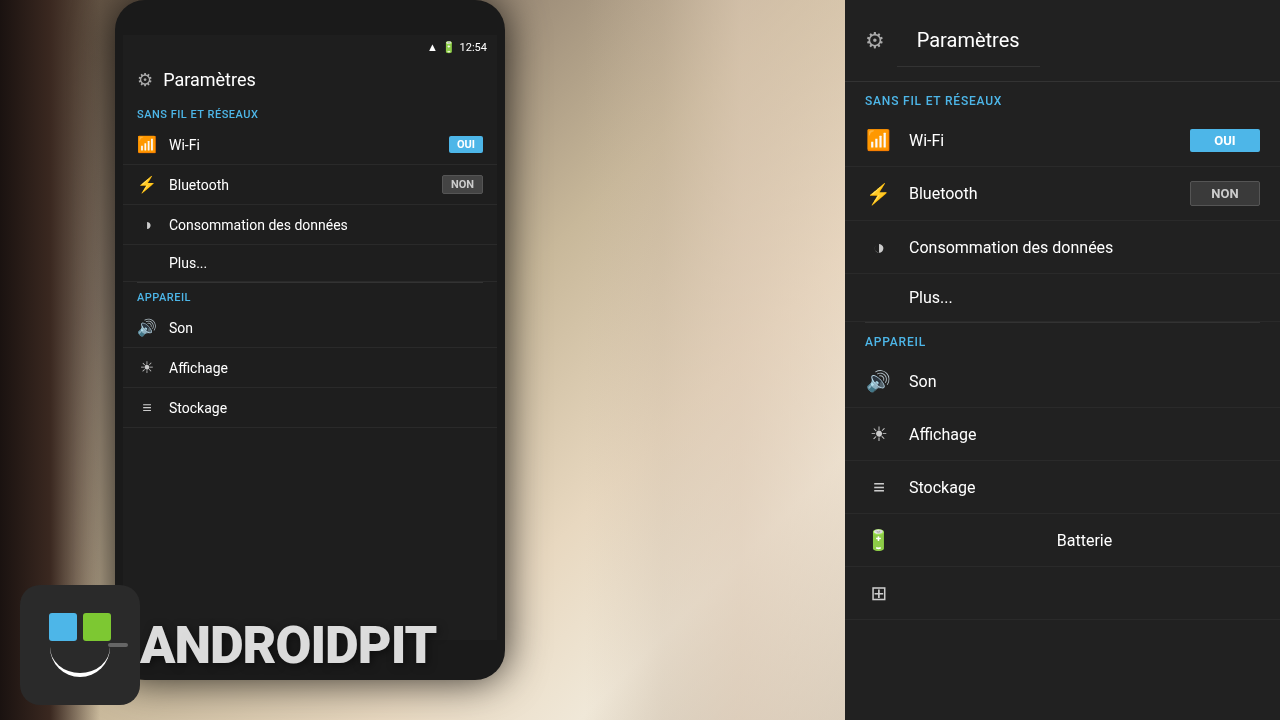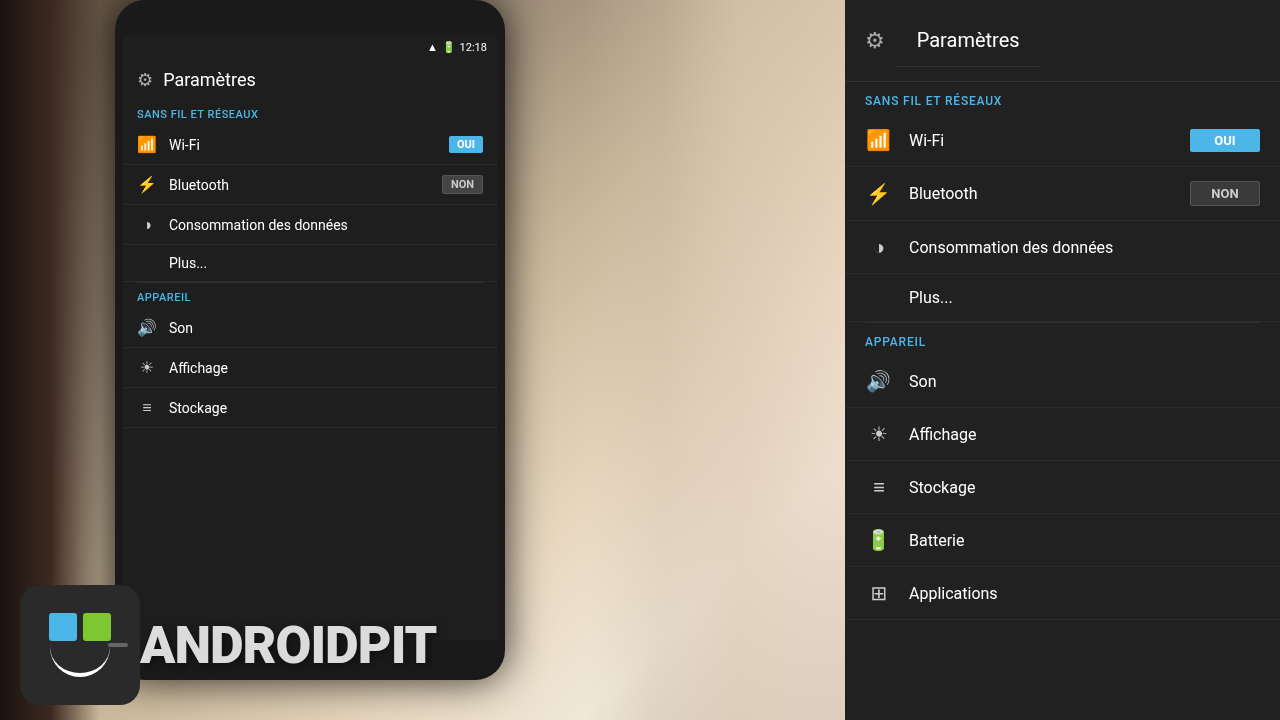--- a/index.html
+++ b/index.html
@@ -342,21 +342,21 @@
 <div class="bg-left-dark"></div>
 
 <div class="phone-container">
   <div class="phone-body">
     <div class="phone-screen">
 
       <div class="status-bar">
         <div class="status-bar-icons">
           <span>▲</span>
           <span>🔋</span>
-          <span>12:18</span>
+          <span>12:54</span>
         </div>
       </div>
 
       <div class="phone-settings">
 
         <div class="phone-settings-header">
           <span class="gear-icon">⚙</span>
           <span class="title">Paramètres</span>
         </div>
 
@@ -454,26 +454,25 @@
     <span class="item-label" style="font-size:16px;color:#fff;">Affichage</span>
   </div>
 
   <div class="right-menu-item">
     <span class="item-icon" style="font-size:20px;">≡</span>
     <span class="item-label" style="font-size:16px;color:#fff;">Stockage</span>
   </div>
 
   <div class="right-menu-item">
     <span class="item-icon" style="font-size:20px;">🔋</span>
-    <span class="item-label" style="font-size:16px;color:#fff;">Batterie</span>
+    <span class="item-label" style="font-size:16px;color:#fff;text-align:center;">Batterie</span>
   </div>
 
   <div class="right-menu-item">
     <span class="item-icon" style="font-size:20px;">⊞</span>
-    <span class="item-label" style="font-size:16px;color:#fff;">Applications</span>
   </div>
 
 </div>
 
 <div class="androidpit-overlay">
   <div class="androidpit-logo">
     <div class="logo-squares">
       <div class="logo-square-blue"></div>
       <div class="logo-square-green"></div>
     </div>

